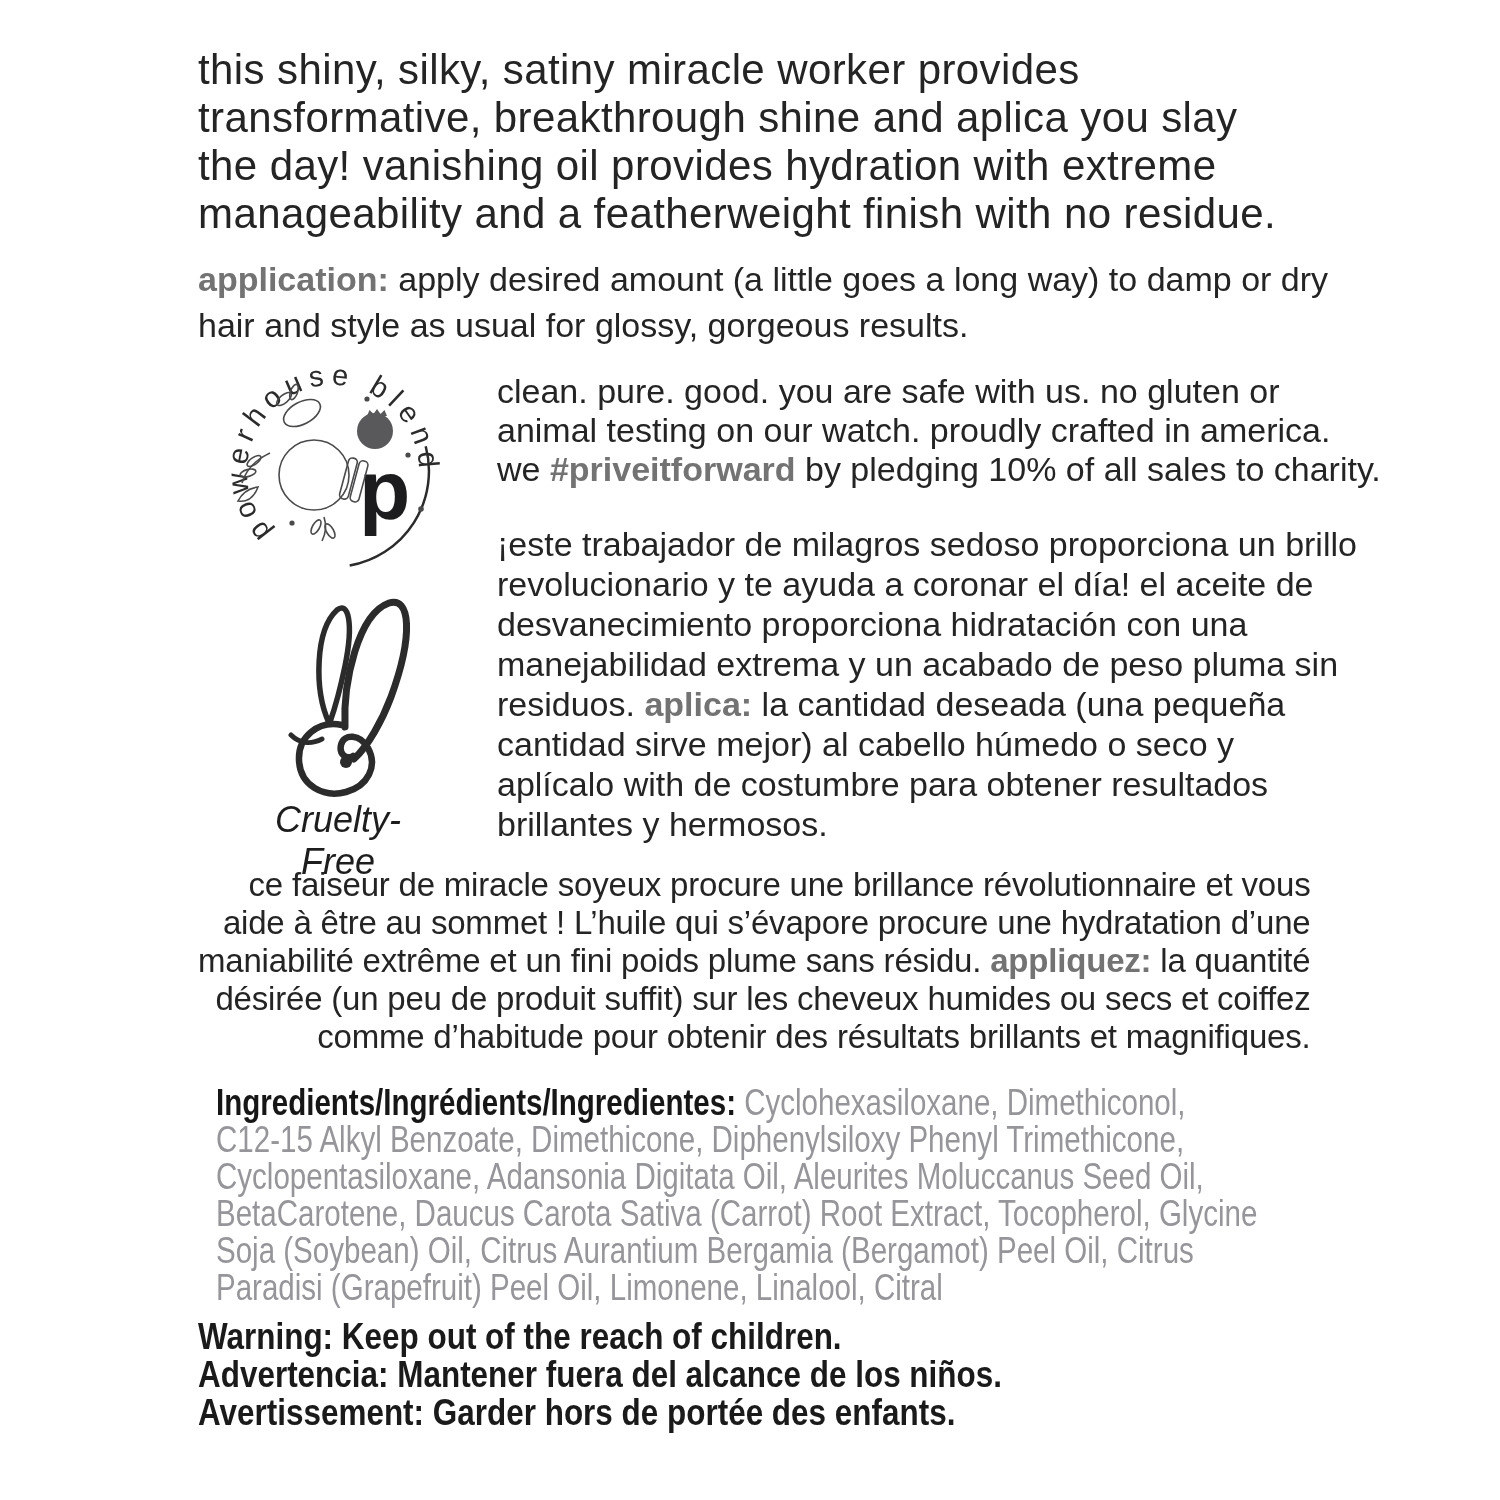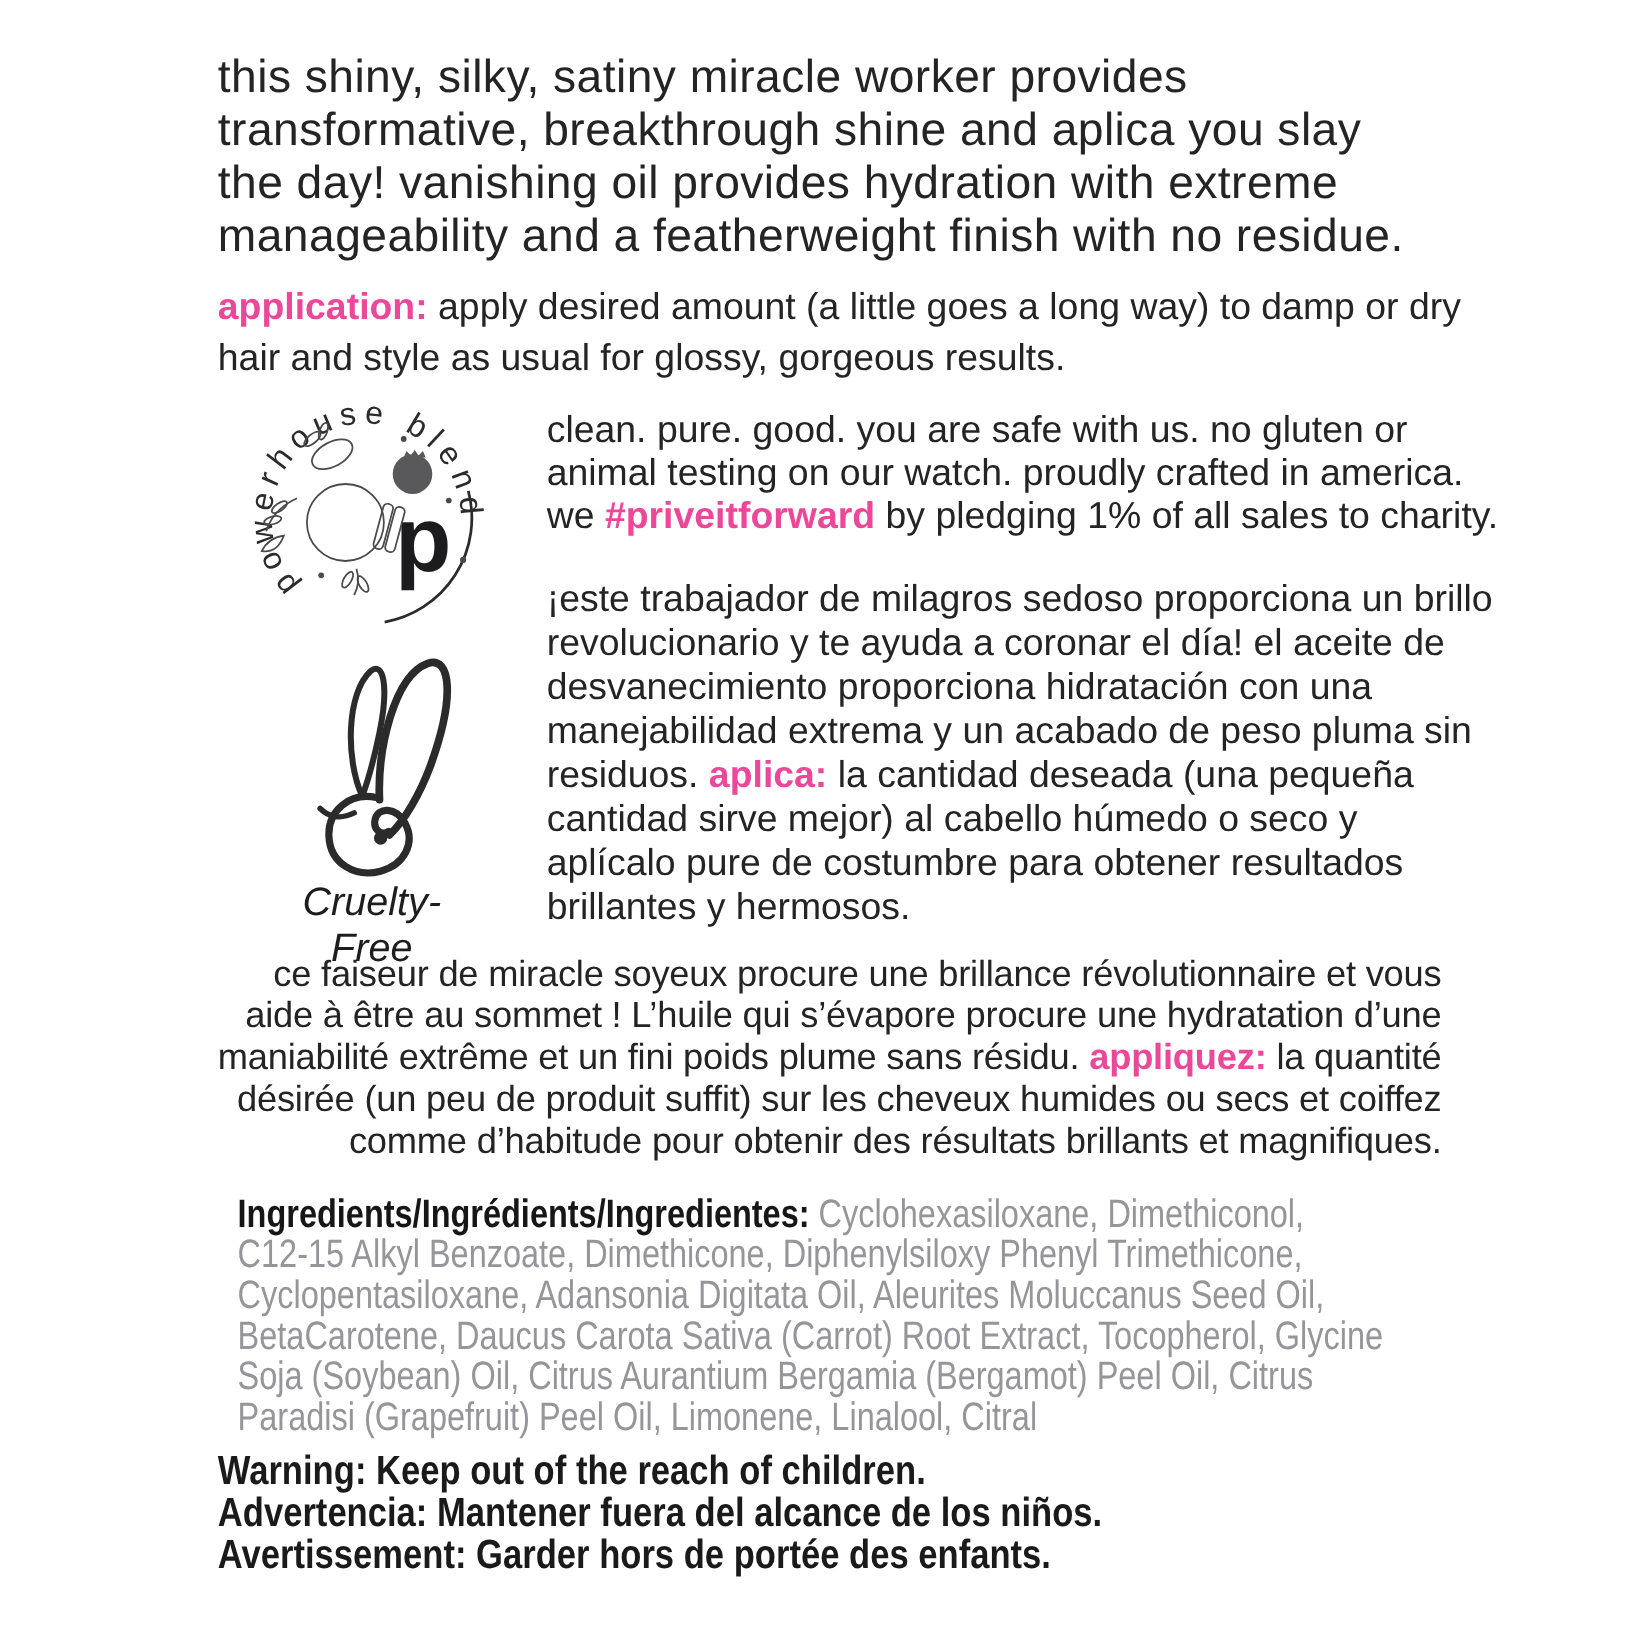--- a/index.html
+++ b/index.html
@@ -2,21 +2,21 @@
 <html><head>
 <meta charset="utf-8">
 <style>
   html,body { margin:0; padding:0; background:#ffffff; }
   .canvas {
     position:relative; width:1500px; height:1500px; background:#ffffff;
     font-family:"Liberation Sans", sans-serif; color:#242424; overflow:hidden;
   }
   .block { position:absolute; }
   .line { white-space:pre; }
-  .seg-bold { font-weight:700; color:#ec4899; }
+  .seg-bold { font-weight:700; color:#737373; }
 
   #intro        { left:198px; top:46px;  font-size:42px; line-height:48px; letter-spacing:0.4px; }
   #application  { left:198px; top:256px; font-size:34px; line-height:46px; }
   #clean        { left:497px; top:372px; font-size:34px; line-height:39px; }
   #spanish      { left:497px; top:524px; font-size:34px; line-height:40px; }
   #french       { left:198px; top:866px; font-size:33px; line-height:38px; letter-spacing:-0.2px;text-align:right; }
 
   #ingredients  { left:198px; top:1084px; font-size:36px; line-height:37px; color:#96969a;margin-left:18px; }
   #ingredients .line { transform:scaleX(0.82); transform-origin:0 50%; }
   #ingredients .seg-bold { color:#161616; }
@@ -78,31 +78,31 @@
       <circle cx="149" cy="40" r="2.6" fill="#4a4a4c" stroke="none"></circle>
       <circle cx="190" cy="96" r="2.6" fill="#4a4a4c" stroke="none"></circle>
       <circle cx="74" cy="164" r="2.6" fill="#4a4a4c" stroke="none"></circle>
       <circle cx="203" cy="150" r="2.8" fill="#4a4a4c" stroke="none"></circle>
     </g>
   </svg>
 
   <section class="block" id="clean">
     <div class="line"><span>clean. pure. good. you are safe with us. no gluten or</span></div>
     <div class="line"><span>animal testing on our watch. proudly crafted in america.</span></div>
-    <div class="line"><span>we </span><span class="seg-bold">#priveitforward</span><span> by pledging 1% of all sales to charity.</span></div>
+    <div class="line"><span>we </span><span class="seg-bold">#priveitforward</span><span> by pledging 10% of all sales to charity.</span></div>
   </section>
 
   <section class="block" id="spanish">
     <div class="line"><span>¡este trabajador de milagros sedoso proporciona un brillo</span></div>
     <div class="line"><span>revolucionario y te ayuda a coronar el día! el aceite de</span></div>
     <div class="line"><span>desvanecimiento proporciona hidratación con una</span></div>
     <div class="line"><span>manejabilidad extrema y un acabado de peso pluma sin</span></div>
     <div class="line"><span>residuos. </span><span class="seg-bold">aplica:</span><span> la cantidad deseada (una pequeña</span></div>
     <div class="line"><span>cantidad sirve mejor) al cabello húmedo o seco y</span></div>
-    <div class="line"><span>aplícalo pure de costumbre para obtener resultados</span></div>
+    <div class="line"><span>aplícalo with de costumbre para obtener resultados</span></div>
     <div class="line"><span>brillantes y hermosos.</span></div>
   </section>
 
   <svg class="block" id="bunny" viewBox="0 0 140 205">
     <g stroke="#2b2b2b" fill="none" stroke-linecap="round">
       <path d="M41 129 C26 96 27 36 49 16 C60 7 66 28 57 72 C52 96 47 114 42 128" stroke-width="5.5"></path>
       <path d="M57 133 C55 88 70 20 101 9 C122 2 126 40 103 103 C94 127 80 152 66 165" stroke-width="7"></path>
       <path d="M54 131 C30 126 10 143 11 166 C12 192 36 204 58 198 C80 192 90 172 80 154 C72 140 56 139 53 151 C51 160 58 166 65 162" stroke-width="6.5"></path>
       <path d="M3 141 C11 149 22 151 34 145" stroke-width="5"></path>
     </g>

